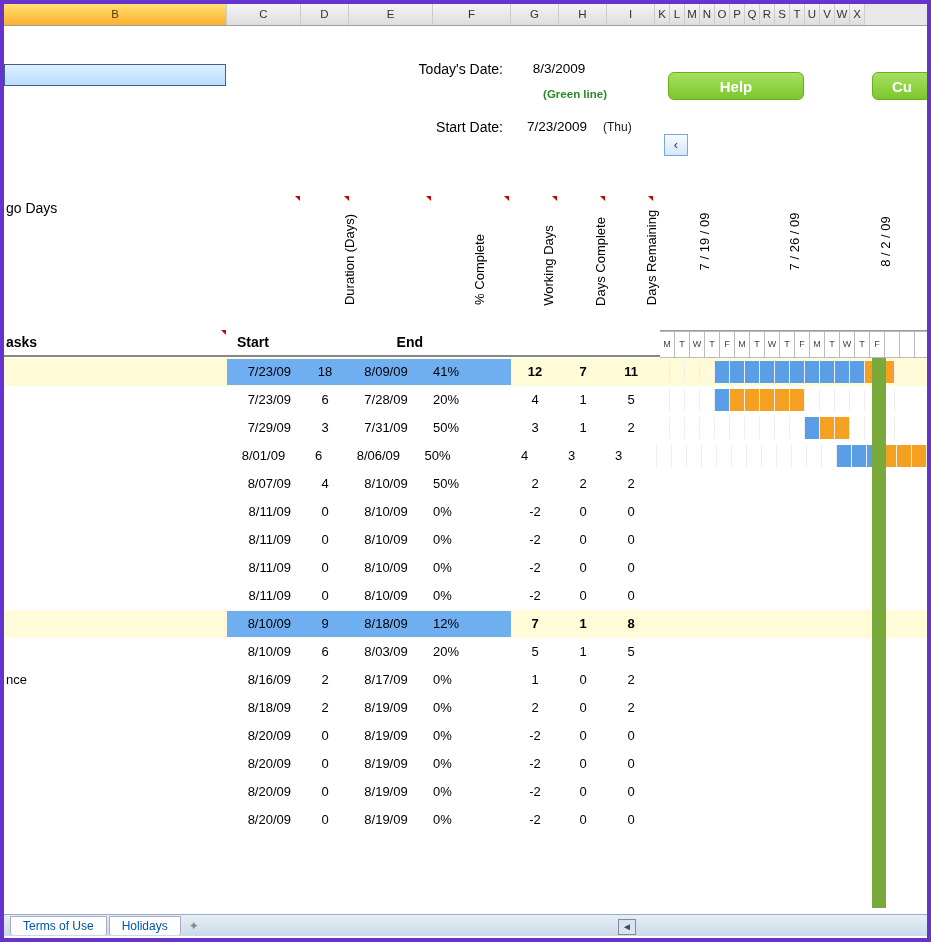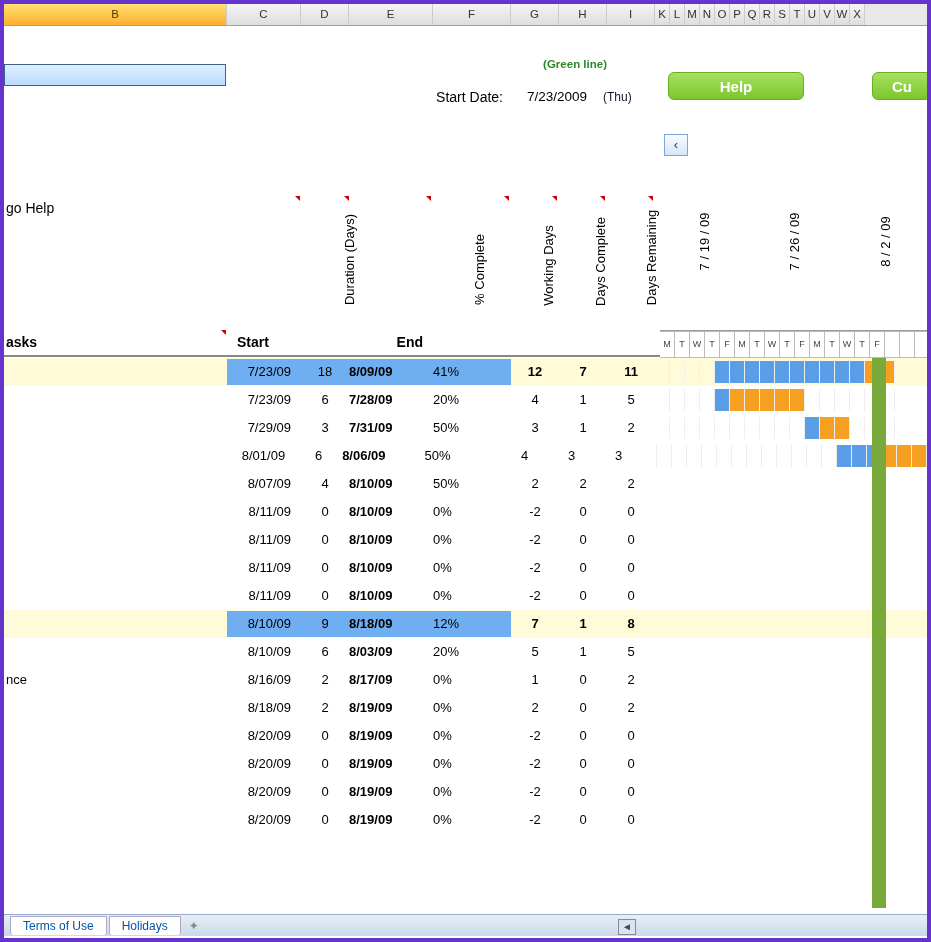--- a/index.html
+++ b/index.html
@@ -10,21 +10,21 @@
 .col-headers { display: flex; height: 22px; border-bottom: 1px solid #a0a0a0; background: #e8e8e8; }
 .col-header { border-right: 1px solid #ccc; background: linear-gradient(#f4f4f4,#dedede); text-align: center; font-size: 11.5px; line-height: 21px; color: #333; }
 .col-header.sel { background: linear-gradient(#ffe070,#ffb030); color: #5a3a00; }
 .row { display: flex; height: 26px; align-items: center; }
 .cell { height: 26px; line-height: 26px; font-size: 13px; color: #000; overflow: hidden; white-space: nowrap; }
 
 
 .cB { width: 223px; padding-left: 2px; }
 .cC { width: 74px; text-align: right; padding-right: 10px; }
 .cD { width: 48px; text-align: center; }
-.cE { width: 84px; text-align: left; padding-right: 10px; font-weight: bold; }
+.cE { width: 84px; text-align: center; padding-right: 10px; }
 .cF { width: 78px; text-align: left; }
 .cG { width: 48px; text-align: center; }
 .cH { width: 48px; text-align: center; }
 .cI { width: 48px; text-align: center; }
 .gantt { flex: 1; display: flex; align-items: center; position: relative; }
 .green-line { color: #2a8a2a; font-weight: bold; font-size: 11.5px; }
 .day-abbrev { color: #0f172a; font-size: 12px; }
 
 
 .btn-help, .btn-cu { position: absolute; top: 68px; height: 28px; border-radius: 6px; background: linear-gradient(#a6e060,#7cc62c); color: #fff; font-size: 15px; font-weight: bold; text-align: center; line-height: 27px; border: 1px solid #6aad20; cursor: pointer; }
@@ -101,20 +101,27 @@
       <div class="col-header" style="width: 15px;">T</div>
       <div class="col-header" style="width: 15px;">U</div>
       <div class="col-header" style="width: 15px;">V</div>
       <div class="col-header" style="width: 15px;">W</div>
       <div class="col-header" style="width: 15px;">X</div>
     </div>
 
 <div class="namebox"></div>
 
 <div style="position:absolute; left:0; top:50px; width:100%;">
+  <div class="row" style="height:30px;">
+    <div class="cell cB"></div>
+        <div class="cell cC"></div>
+        <div class="cell cD"></div>
+    <div class="cell" style="width:162px; text-align:right; padding-right:8px; font-size:14px;">Today's Date:</div>
+    <div class="cell" style="width:96px; text-align:center; font-size:13.5px;">8/3/2009</div>
+  </div>
   <div class="row" style="height:20px;">
     <div class="cell cB"></div>
         <div class="cell cC"></div>
         <div class="cell cD"></div>
     <div class="cell" style="width:162px;"></div>
     <div class="cell green-line" style="width:96px; text-align:right;">(Green line)</div>
   </div>
   <div class="row" style="height:30px; margin-top:8px;">
     <div class="cell cB"></div>
         <div class="cell cC"></div>
@@ -122,21 +129,21 @@
     <div class="cell" style="width:162px; text-align:right; padding-right:8px; font-size:14px;">Start Date:</div>
     <div class="cell" style="width:92px; text-align:center; font-size:13.5px;">7/23/2009</div>
     <div class="cell day-abbrev" style="width:50px;">(Thu)</div>
   </div>
 </div>
 
 <div class="btn-help">Help</div>
 <div class="btn-cu">Cu</div>
 <div class="scroll-left">‹</div>
 
-<div style="position:absolute; left:2px; top:196px; font-size:14px;">go Help</div>
+<div style="position:absolute; left:2px; top:196px; font-size:14px;">go Days</div>
 
 <div style="position:absolute; left:300px; top:248px; width:48px;" class="vh-cell"><span class="vert">Duration (Days)</span></div>
 <div style="position:absolute; left:440px; top:258px; width:70px;" class="vh-cell"><span class="vert">% Complete</span></div>
 <div style="position:absolute; left:504px; top:254px; width:48px;" class="vh-cell"><span class="vert">Working Days</span></div>
 <div style="position:absolute; left:552px; top:250px; width:48px;" class="vh-cell"><span class="vert">Days Complete</span></div>
 <div style="position:absolute; left:600px; top:246px; width:48px;" class="vh-cell"><span class="vert">Days Remaining</span></div>
 
 <div class="gantt-dates" id="gweeks">
       <div class="gantt-week"><span class="vdate">7 / 19 / 09</span></div>
       <div class="gantt-week"><span class="vdate">7 / 26 / 09</span></div>

